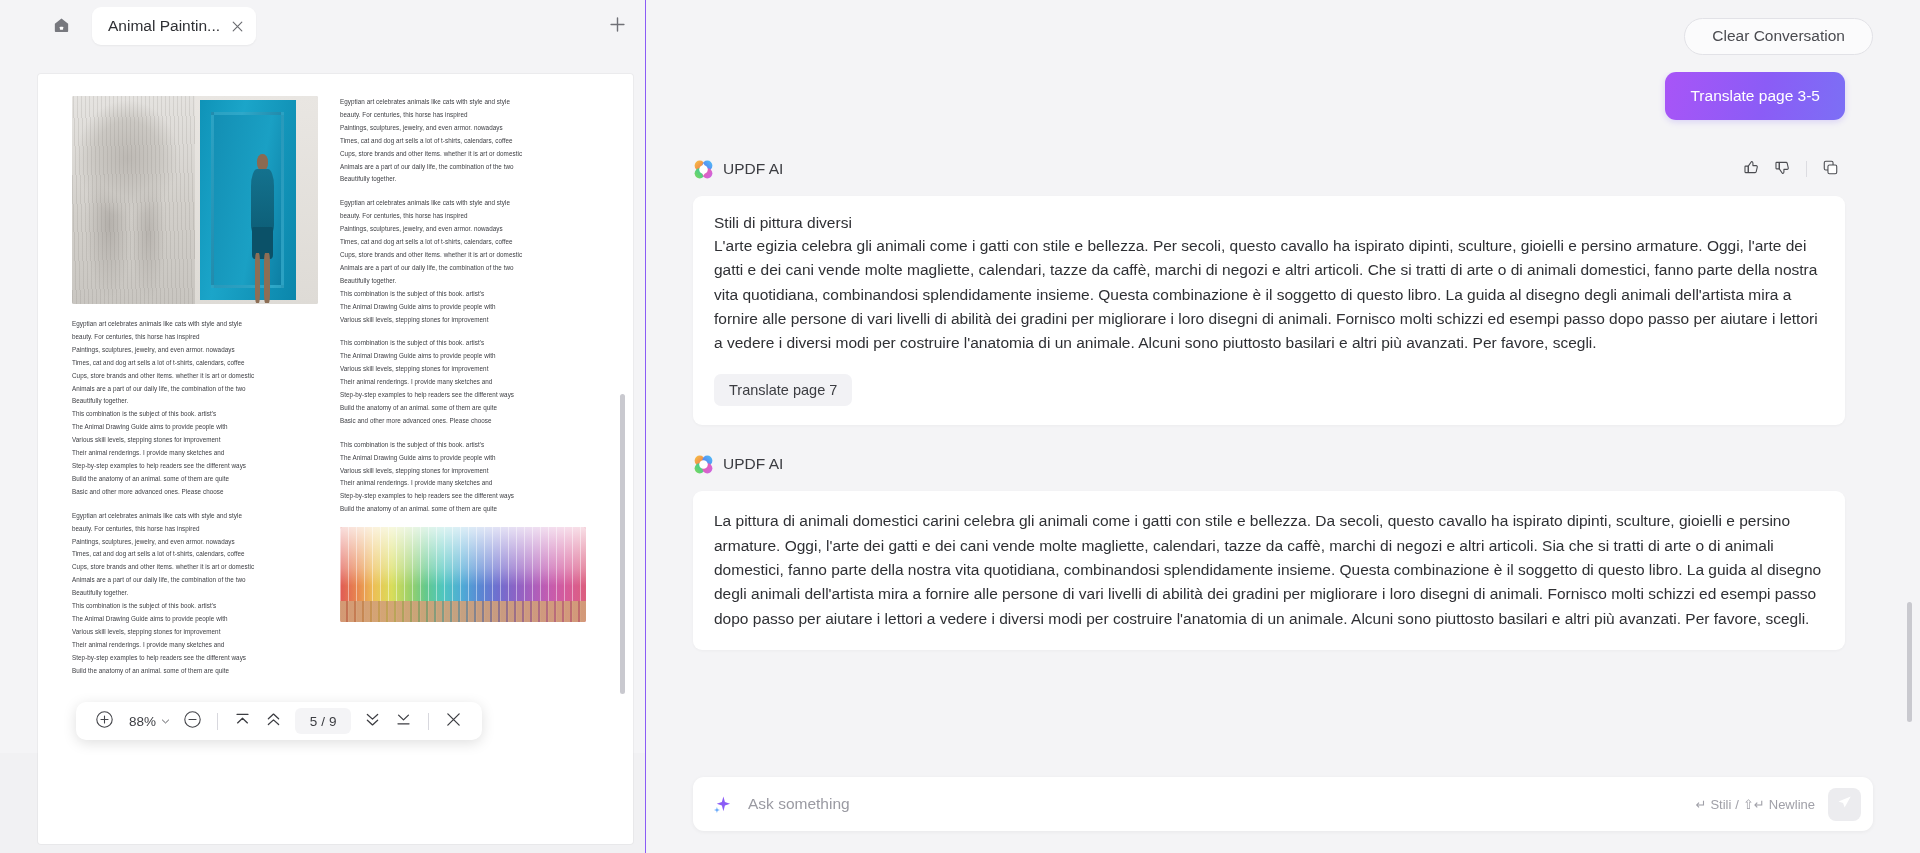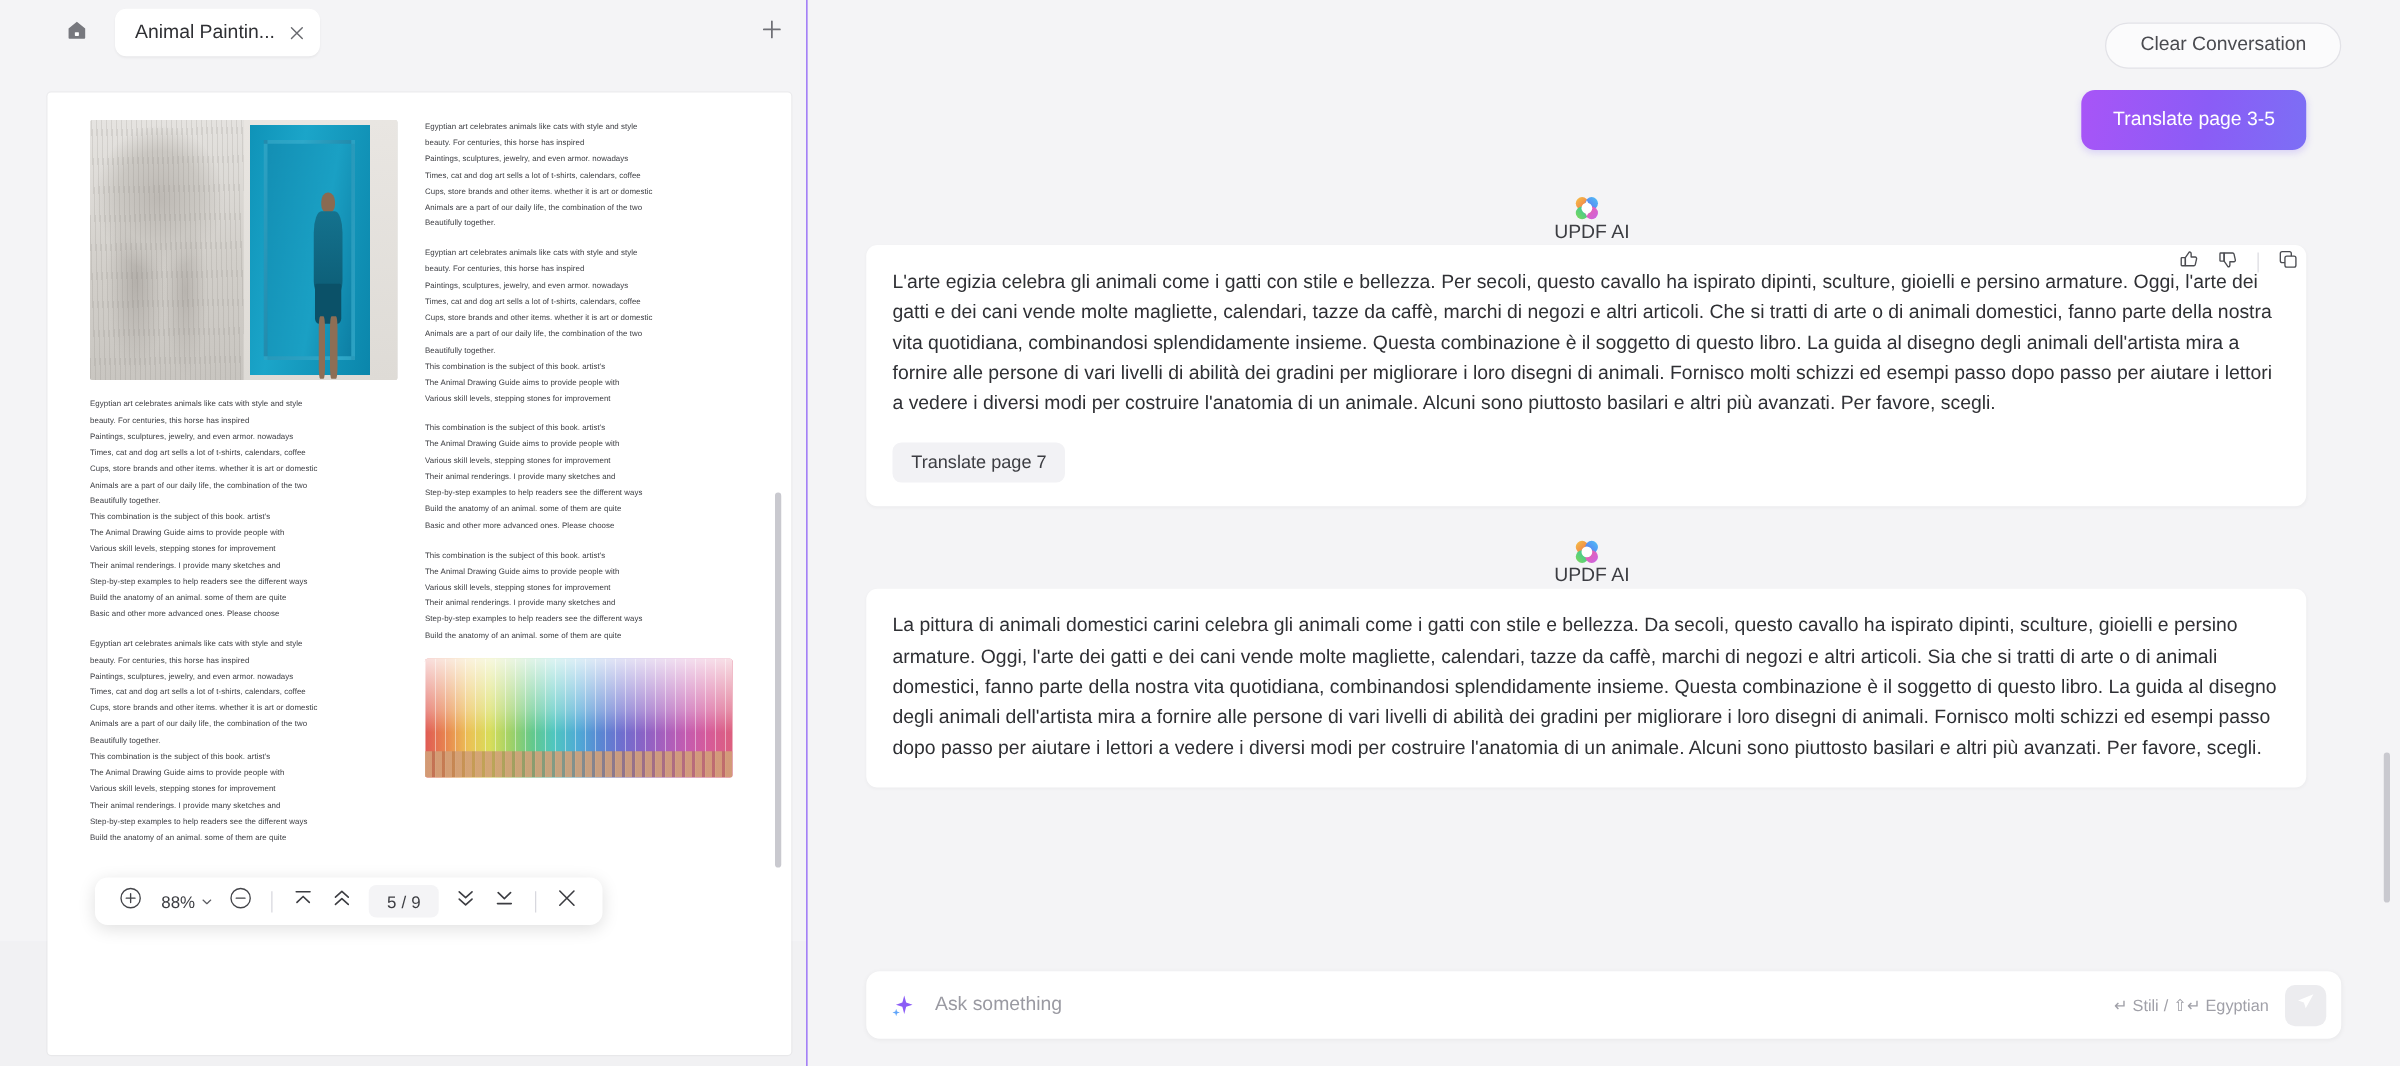--- a/index.html
+++ b/index.html
@@ -233,21 +233,21 @@
     border-radius: 11px;
     padding: 15px 25px;
     max-width: 520px;
     box-shadow: 0 2px 6px rgba(124,92,246,.22);
     cursor: default;
   }
 
   .ai-block { margin-bottom: 26px; }
   .ai-head {
     display: flex; align-items: center;
-    height: 26px; margin-bottom: 14px; flex-direction: column;
+    height: 26px; margin-bottom: 14px;
   }
   .ai-logo { width: 21px; height: 21px; flex:0 0 auto; }
   .ai-name {
     margin-left: 9px; font-size: 15.5px; color: #3c3d42;
   }
   .ai-actions {
     margin-left: auto; display: flex; align-items: center; gap: 2px;
   }
   .ai-act {
     width: 29px; height: 29px; border-radius: 6px;
@@ -593,20 +593,21 @@
               <span>
                 <svg width="17" height="17" viewBox="0 0 18 18" fill="none">
                   <rect x="2.4" y="2.4" width="9.3" height="9.3" rx="1.6" stroke="#4b4c51" stroke-width="1.15"></rect>
                   <rect x="6.3" y="6.3" width="9.3" height="9.3" rx="1.6" stroke="#4b4c51" stroke-width="1.15" fill="#ffffff"></rect>
                 </svg>
               </span>
             </div>
           </div>
         </div>
         <div class="ai-bubble">
+          <div class="ai-title">Stili di pittura diversi</div>
           <div class="ai-text">L'arte egizia celebra gli animali come i gatti con stile e bellezza. Per secoli, questo cavallo ha ispirato dipinti, sculture, gioielli e persino armature. Oggi, l'arte dei gatti e dei cani vende molte magliette, calendari, tazze da caffè, marchi di negozi e altri articoli. Che si tratti di arte o di animali domestici, fanno parte della nostra vita quotidiana, combinandosi splendidamente insieme. Questa combinazione è il soggetto di questo libro. La guida al disegno degli animali dell'artista mira a fornire alle persone di vari livelli di abilità dei gradini per migliorare i loro disegni di animali. Fornisco molti schizzi ed esempi passo dopo passo per aiutare i lettori a vedere i diversi modi per costruire l'anatomia di un animale. Alcuni sono piuttosto basilari e altri più avanzati. Per favore, scegli.</div>
           <div class="ai-chip">
             <span>Translate page 7</span>
           </div>
         </div>
       </div>
 
       <div class="ai-block">
         <div class="ai-head">
           <span class="ai-logo">
@@ -635,21 +636,21 @@
             <path d="M12 1.5 13.6 7.4 19 9.2l-5.4 1.8L12 17l-1.6-6-5.4-1.8L10.4 7.4Z" fill="#8b5cf6"></path>
             <path d="M5.2 12.6 5.9 15l2.4.8-2.4.8-.7 2.4-.7-2.4-2.4-.8 2.4-.8Z" fill="#60a5fa"></path>
           </svg>
         </span>
         <input class="ask-input" type="text" placeholder="Ask something" value="" style="">
         <div class="hint">
           <span>↵</span>
           <span>Stili</span>
           <span>/</span>
           <span>⇧↵</span>
-          <span>Egyptian</span>
+          <span>Newline</span>
         </div>
         <div class="send-btn">
           <span>
             <svg width="17" height="17" viewBox="0 0 18 18">
               <path d="M15.6 2.6 2.6 7.9l4.9 1.6 1.6 4.9Z" fill="#ffffff"></path>
             </svg>
           </span>
         </div>
       </div>
     </div>

